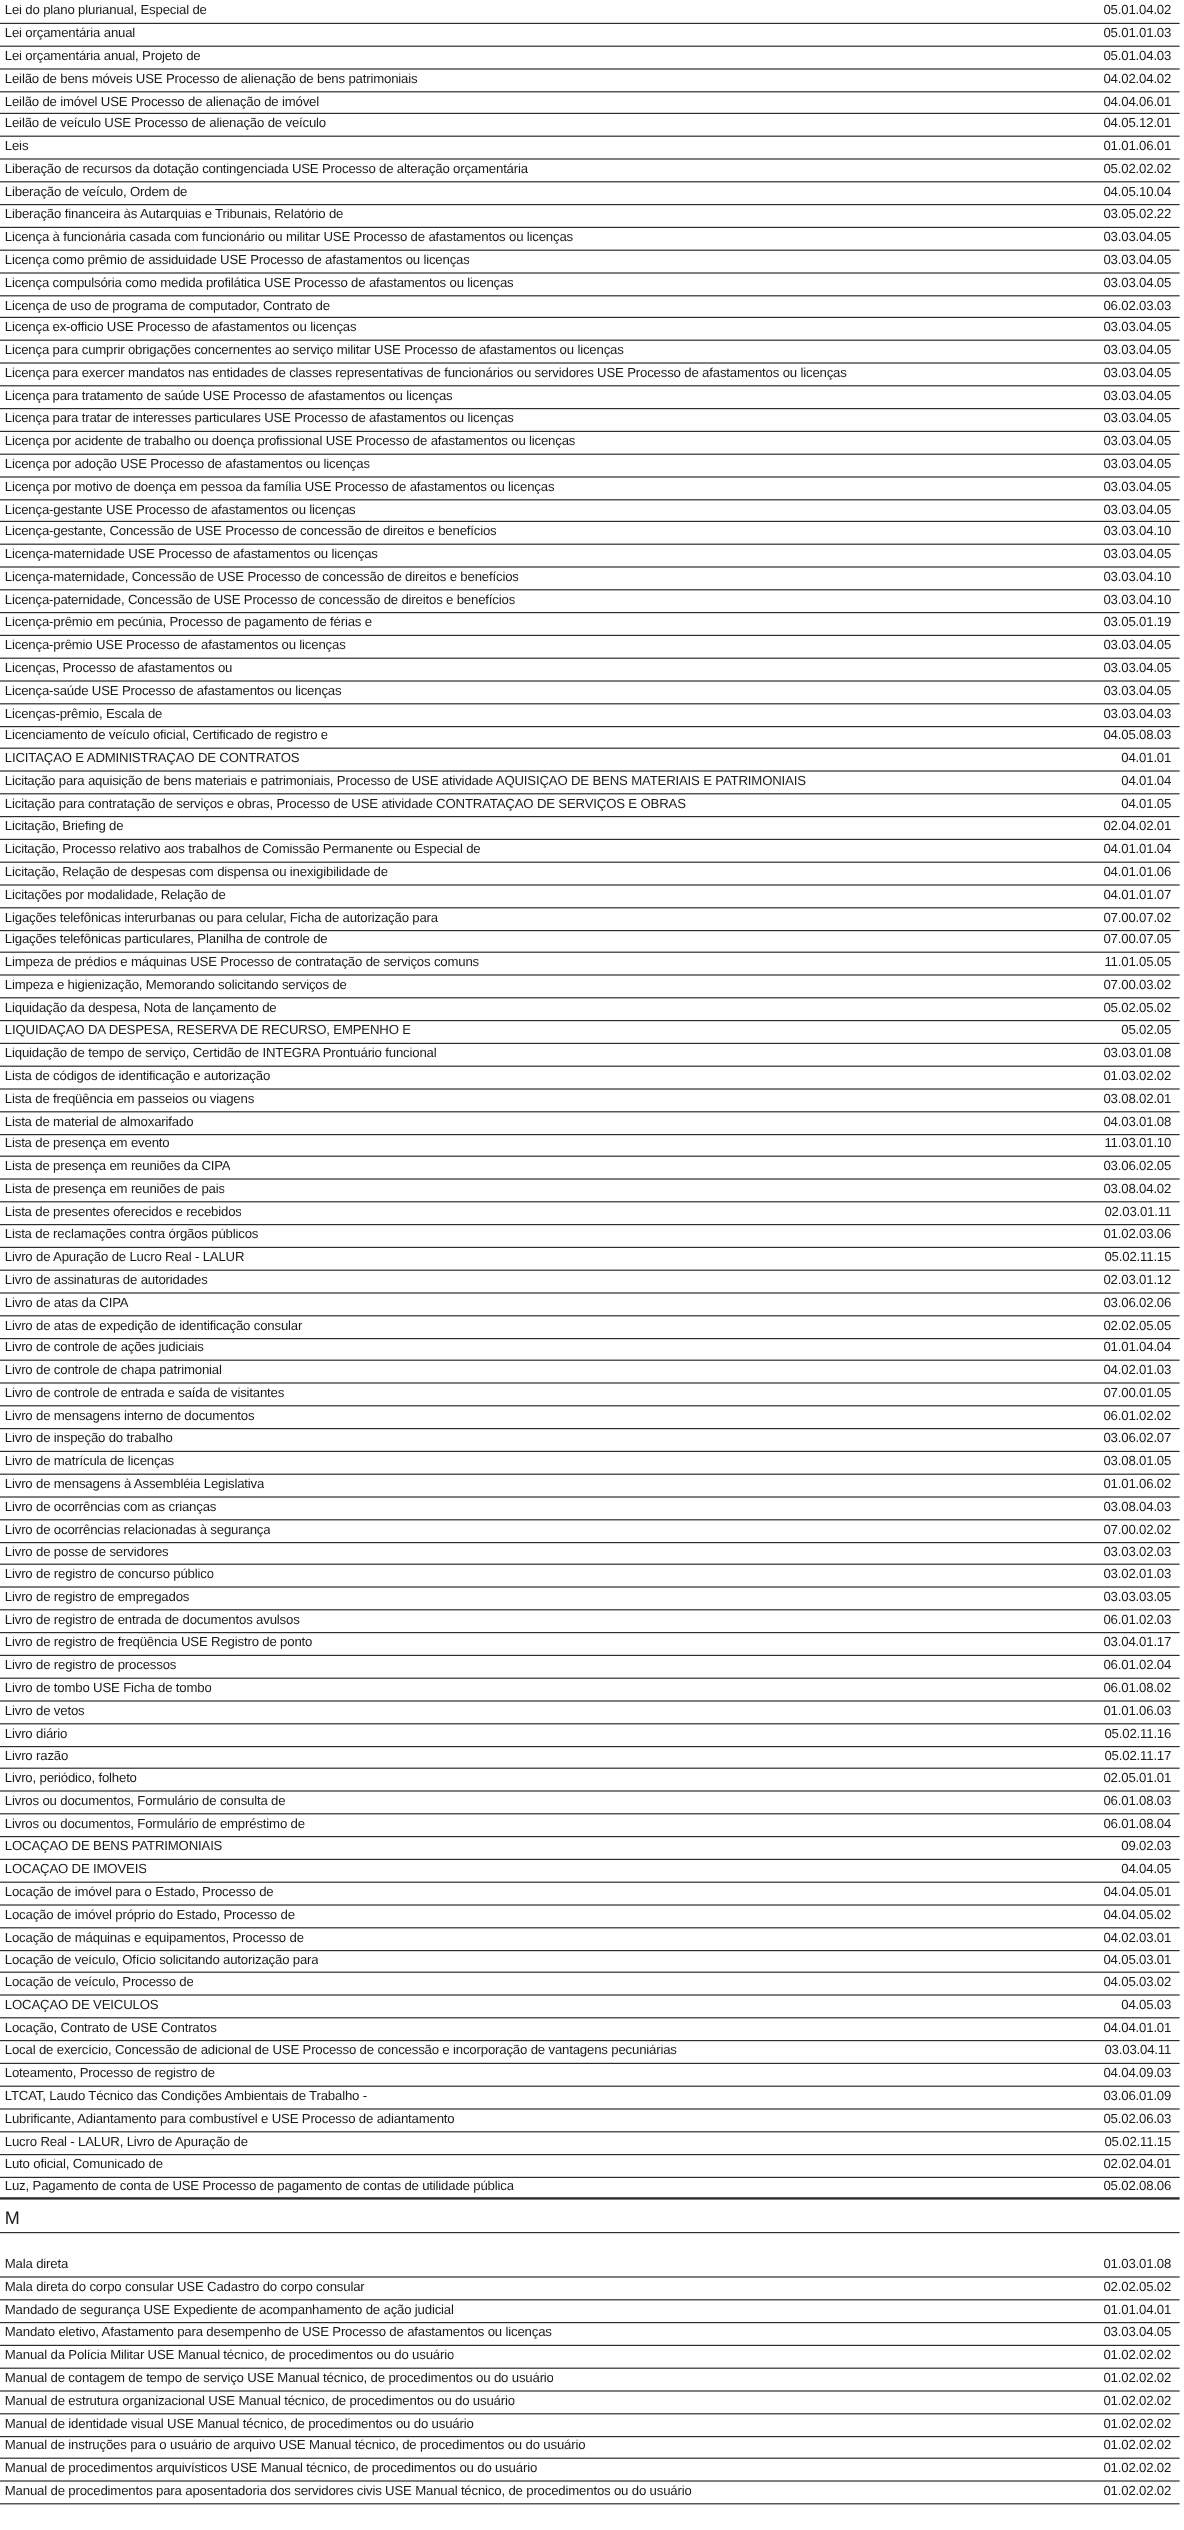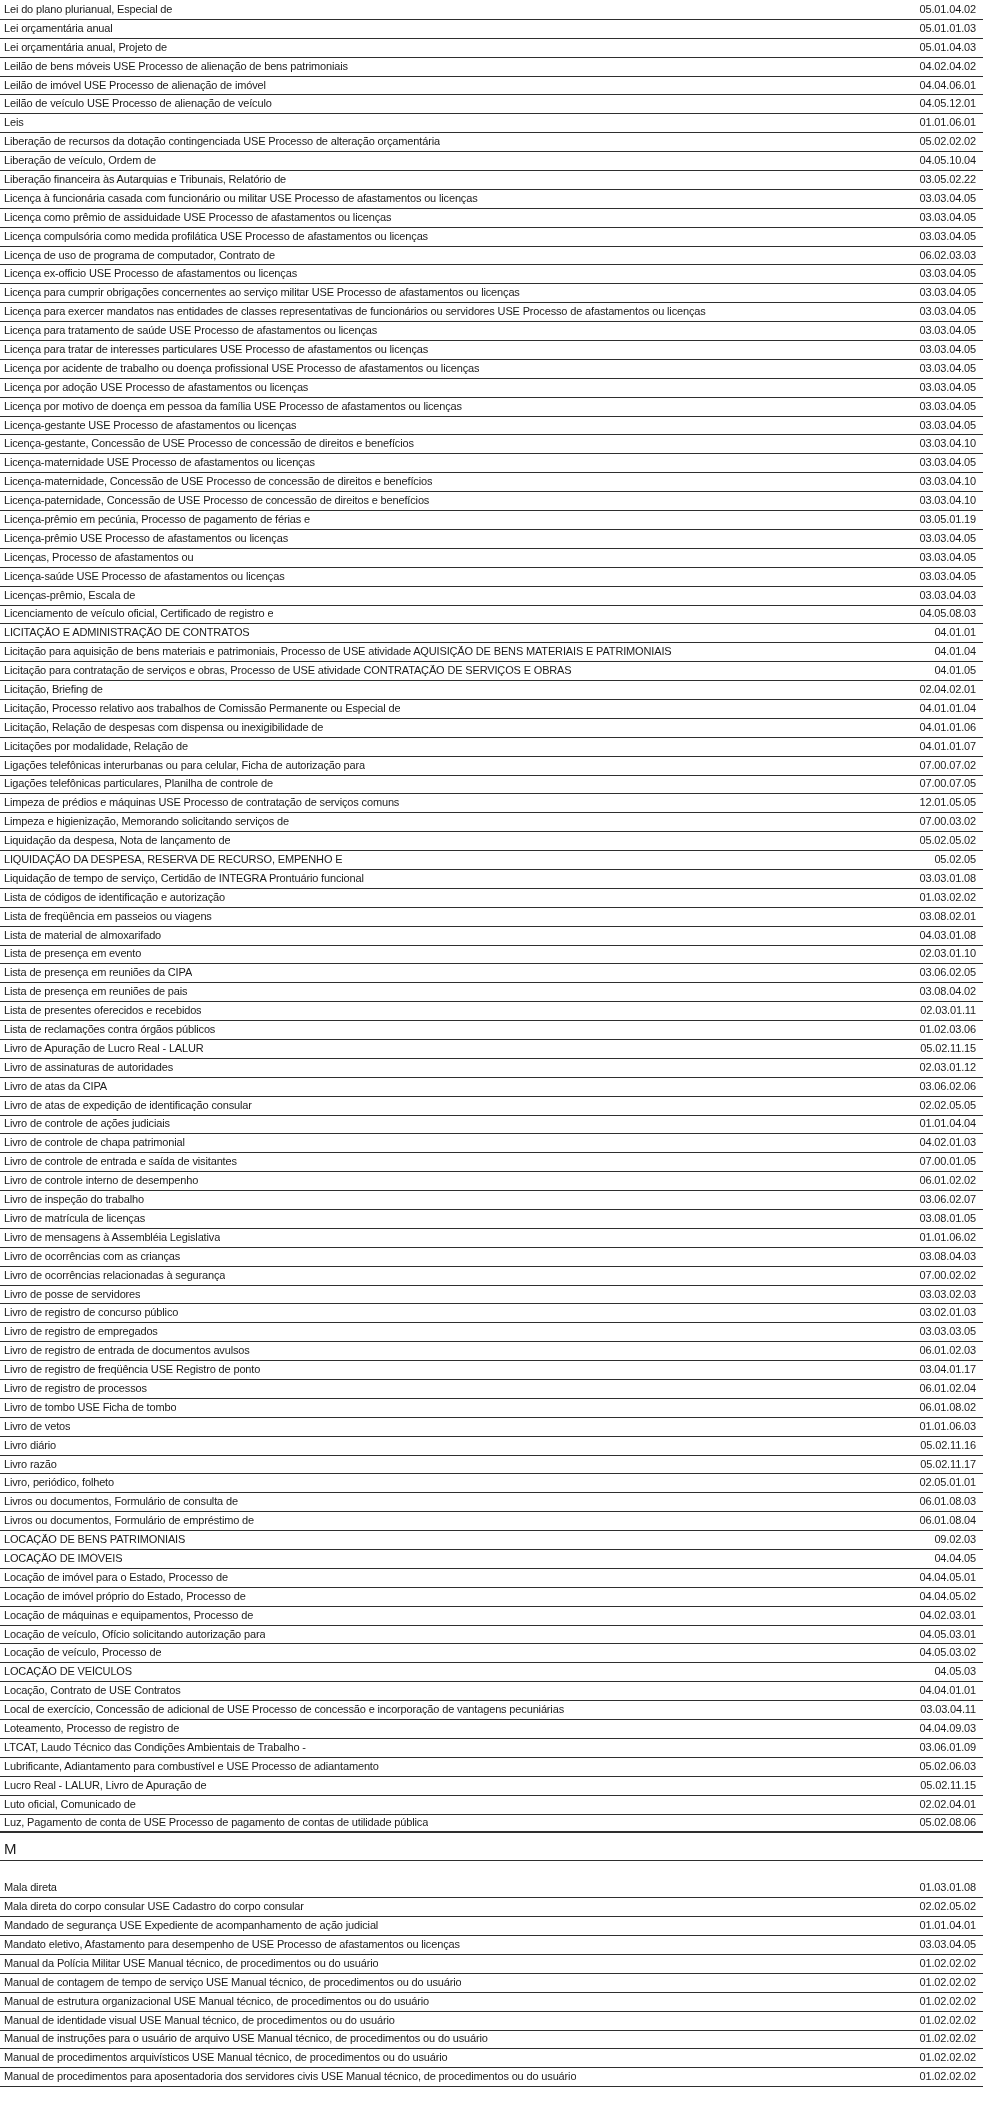--- a/index.html
+++ b/index.html
@@ -225,21 +225,21 @@
       <div class="row">
         <span class="term">Ligações telefônicas interurbanas ou para celular, Ficha de autorização para</span>
         <span class="code">07.00.07.02</span>
       </div>
       <div class="row">
         <span class="term">Ligações telefônicas particulares, Planilha de controle de</span>
         <span class="code">07.00.07.05</span>
       </div>
       <div class="row">
         <span class="term">Limpeza de prédios e máquinas USE Processo de contratação de serviços comuns</span>
-        <span class="code">12.01.05.05</span>
+        <span class="code">11.01.05.05</span>
       </div>
       <div class="row">
         <span class="term">Limpeza e higienização, Memorando solicitando serviços de</span>
         <span class="code">07.00.03.02</span>
       </div>
       <div class="row">
         <span class="term">Liquidação da despesa, Nota de lançamento de</span>
         <span class="code">05.02.05.02</span>
       </div>
       <div class="row">
@@ -257,21 +257,21 @@
       <div class="row">
         <span class="term">Lista de freqüência em passeios ou viagens</span>
         <span class="code">03.08.02.01</span>
       </div>
       <div class="row">
         <span class="term">Lista de material de almoxarifado</span>
         <span class="code">04.03.01.08</span>
       </div>
       <div class="row">
         <span class="term">Lista de presença em evento</span>
-        <span class="code">02.03.01.10</span>
+        <span class="code">11.03.01.10</span>
       </div>
       <div class="row">
         <span class="term">Lista de presença em reuniões da CIPA</span>
         <span class="code">03.06.02.05</span>
       </div>
       <div class="row">
         <span class="term">Lista de presença em reuniões de pais</span>
         <span class="code">03.08.04.02</span>
       </div>
       <div class="row">
@@ -304,21 +304,21 @@
       </div>
       <div class="row">
         <span class="term">Livro de controle de chapa patrimonial</span>
         <span class="code">04.02.01.03</span>
       </div>
       <div class="row">
         <span class="term">Livro de controle de entrada e saída de visitantes</span>
         <span class="code">07.00.01.05</span>
       </div>
       <div class="row">
-        <span class="term">Livro de controle interno de desempenho</span>
+        <span class="term">Livro de mensagens interno de documentos</span>
         <span class="code">06.01.02.02</span>
       </div>
       <div class="row">
         <span class="term">Livro de inspeção do trabalho</span>
         <span class="code">03.06.02.07</span>
       </div>
       <div class="row">
         <span class="term">Livro de matrícula de licenças</span>
         <span class="code">03.08.01.05</span>
       </div>

